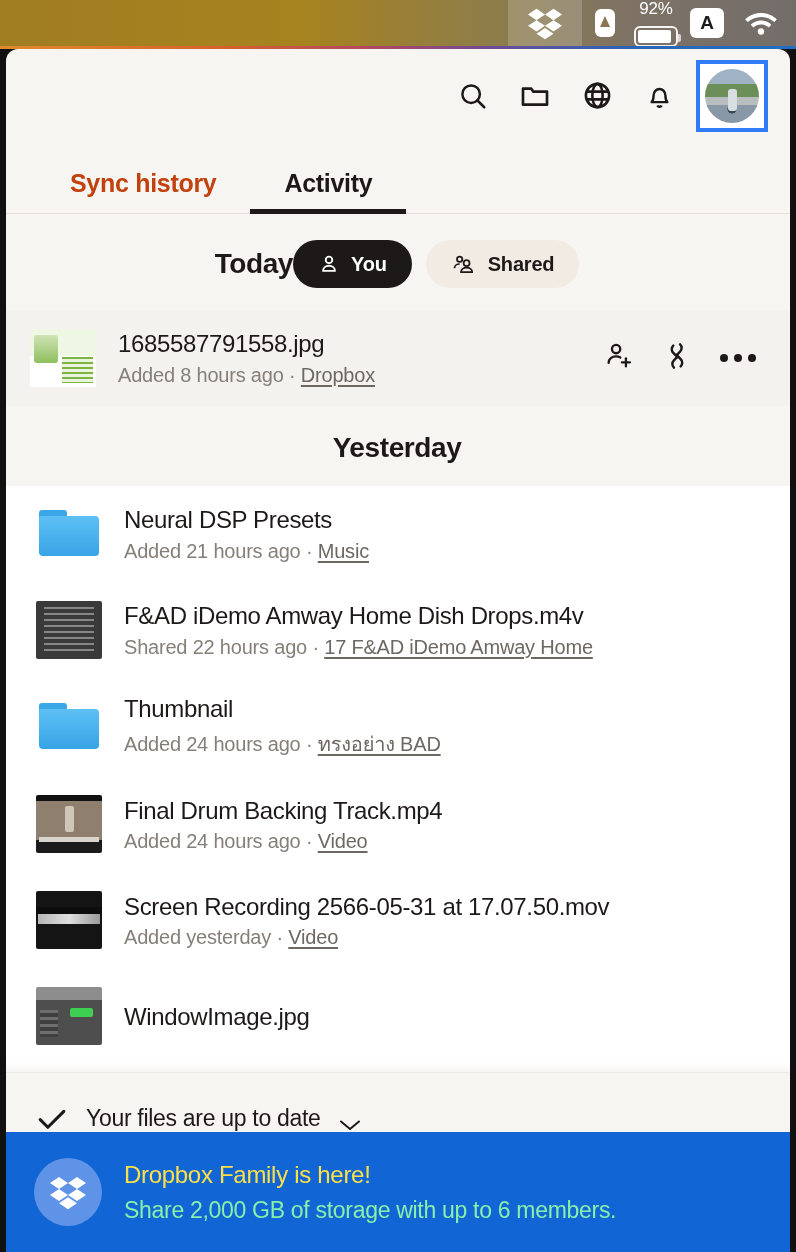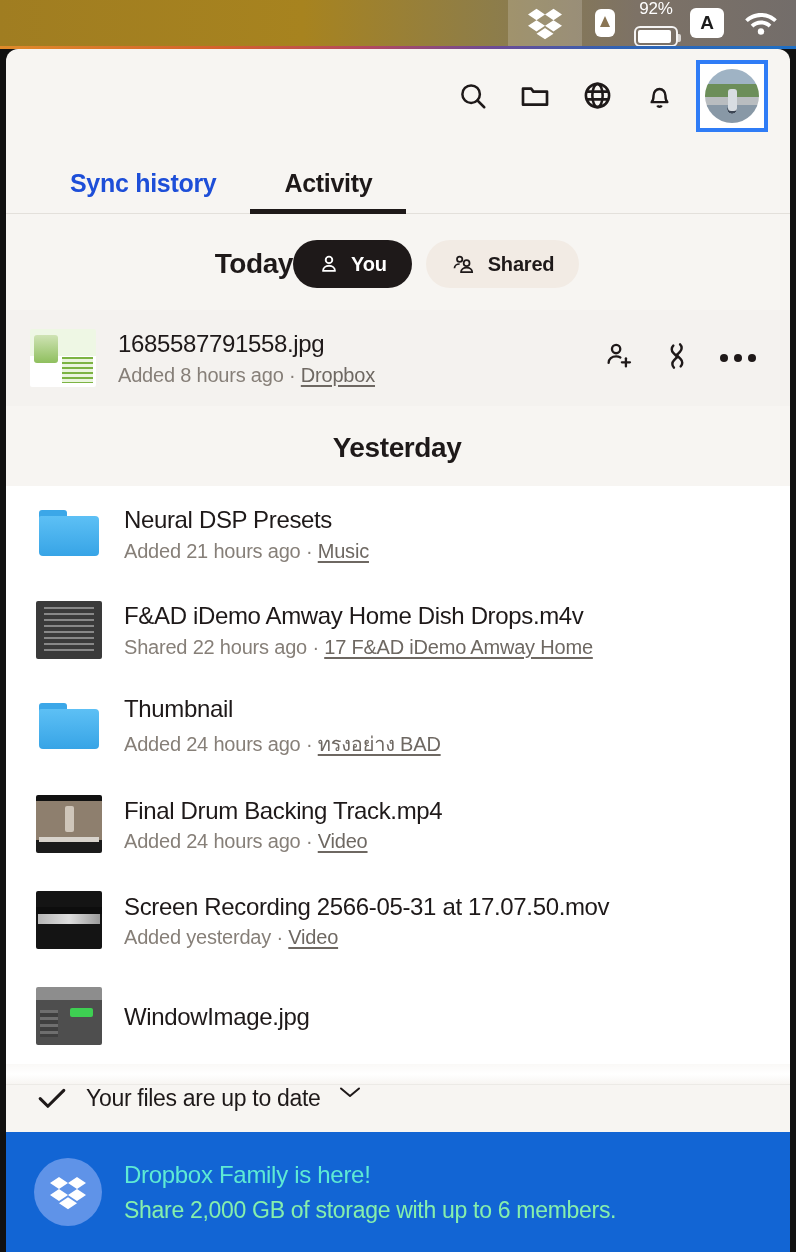--- a/index.html
+++ b/index.html
@@ -85,21 +85,21 @@
   
   .tabs {
     height:72px; display:flex; align-items:flex-end; gap:0;
     padding-left:30px; position:relative; flex:0 0 auto;
   }
   .tabs::after {
     content:""; position:absolute; left:0; right:0; bottom:0; height:1px; background:#e3e0db;
   }
   .tab {
     font-size:25px; font-weight:700; letter-spacing:-0.3px;
-    padding:0 34px 16px 34px; position:relative; color:#1d4ed8;
+    padding:0 34px 16px 34px; position:relative; color:#c2410c;
   }
   .tab.active { color:#1e1919; }
   .tab.active::after {
     content:""; position:absolute; left:0; right:0; bottom:0; height:5px;
     background:#1e1919; z-index:2;
   }
 
   
   .body { flex:1 1 auto; overflow:hidden; background:#f7f5f2; position:relative; }
 
@@ -206,36 +206,36 @@
   .dots i { width:8px; height:8px; border-radius:50%; background:#1e1919; display:block; }
 
   
   .fade {
     position:absolute; left:0; right:0; bottom:0; height:26px;
     background:linear-gradient(to bottom,rgba(255,255,255,0) 0%,#ffffff 62%,#f7f5f2 100%);
   }
 
   
   .status {
-    flex:0 0 auto; height:48px; background:#f7f5f2;
-    display:flex; align-items:flex-start; gap:18px; padding:0 30px;
+    flex:0 0 auto; height:60px; background:#f7f5f2;
+    display:flex; align-items:flex-end; gap:18px; padding:0 30px;
     border-top:1px solid #eceae6;
   }
   .status-txt { font-size:23px; color:#1e1919; letter-spacing:-0.3px; }
 
   
   .promo {
     flex:0 0 auto; height:120px; background:#1265d4;
     display:flex; align-items:center; gap:22px; padding:0 28px;
   }
   .promo-logo {
     width:68px; height:68px; border-radius:50%; background:#5f93e8;
     display:flex; align-items:center; justify-content:center; flex:0 0 auto;
   }
-  .promo-t1 { font-size:24px; color:#5eead4; letter-spacing:-0.3px; }
+  .promo-t1 { font-size:24px; color:#fde047; letter-spacing:-0.3px; }
   .promo-t2 { font-size:23px; color:#86efac; letter-spacing:-0.3px; margin-top:8px; }
 </style>
 </head>
 <body>
 
 <div class="screen">
 
   <div class="menubar">
     <div class="mb-dbx">
       <svg width="36" height="34" viewBox="0 0 24 24" fill="#fff" aria-hidden="true">

